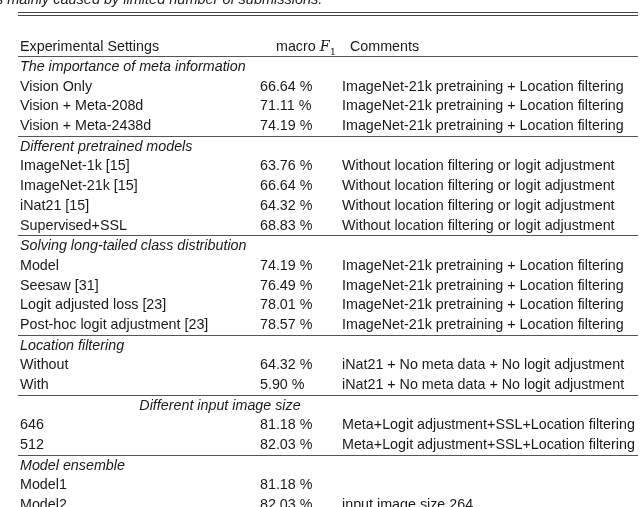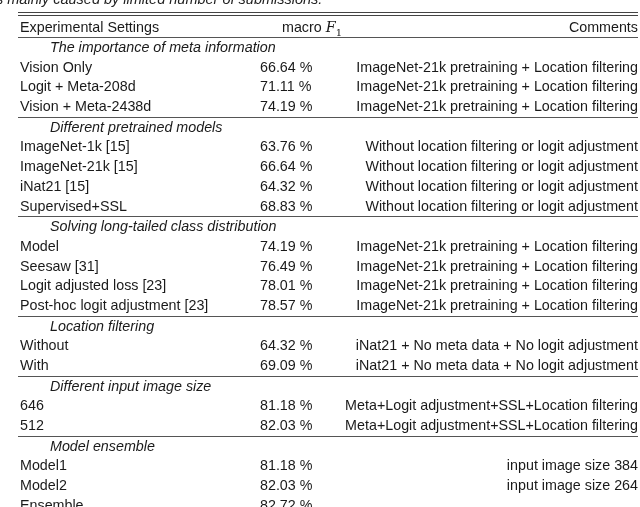--- a/index.html
+++ b/index.html
@@ -6,24 +6,24 @@
   body { width: 640px; height: 507px; overflow: hidden; position: relative;
          font-family: "Liberation Sans", "DejaVu Sans", sans-serif; color: #1a1a1a; }
   .caption-tail { position: absolute; left: -4px; top: -9px; font-size: 14.5px;
                   font-style: italic; color: #222; white-space: nowrap; }
   .tbl { position: absolute; left: 18px; top: 12px; width: 620px; }
   .rule-double { border-top: 1.3px solid #444; height: 2px; border-bottom: 1.3px solid #444; }
   .rule { border-top: 1.4px solid #555; }
   .row { display: flex; height: 19.7px; line-height: 19.7px; font-size: 14.3px; white-space: nowrap; }
   .c1 { width: 240px; padding-left: 2px; }
   .c2 { width: 74px; text-align: left; padding-right: 8px; }
-  .c3 { flex: 1; text-align: right; }
-  .group { font-style: italic; margin-left: 30px; }
-  .hdr { height: 21px; line-height: 22px; }
-  .hdr .c2 { text-align: right; padding-left: 10px; width: 72px; }
+  .c3 { flex: 1; text-align: left; }
+  .group { font-style: italic; }
+  .hdr { height: 21px; line-height: 22px; margin-top: 19px; }
+  .hdr .c2 { text-align: center; padding-left: 10px; width: 72px; }
   .f1 { font-family: "DejaVu Serif", serif; font-style: italic; }
   .f1 sub { font-style: normal; font-size: 10px; }
 </style>
 </head>
 <body>
 
 <div class="caption-tail">s mainly caused by limited number of submissions.</div>
 
 <div class="tbl">
   <div class="rule-double"></div>
@@ -36,21 +36,21 @@
   <div id="body">
       <div class="row group">
         <div class="c1" style="width: 400px;">The importance of meta information</div>
       </div>
       <div class="row">
         <div class="c1">Vision Only</div>
         <div class="c2">66.64 %</div>
         <div class="c3">ImageNet-21k pretraining + Location filtering</div>
       </div>
       <div class="row">
-        <div class="c1">Logit + Meta-208d</div>
+        <div class="c1">Vision + Meta-208d</div>
         <div class="c2">71.11 %</div>
         <div class="c3">ImageNet-21k pretraining + Location filtering</div>
       </div>
       <div class="row">
         <div class="c1">Vision + Meta-2438d</div>
         <div class="c2">74.19 %</div>
         <div class="c3">ImageNet-21k pretraining + Location filtering</div>
       </div>
       <div class="rule"></div>
       <div class="row group">
@@ -104,45 +104,44 @@
       <div class="row group">
         <div class="c1" style="width: 400px;">Location filtering</div>
       </div>
       <div class="row">
         <div class="c1">Without</div>
         <div class="c2">64.32 %</div>
         <div class="c3">iNat21 + No meta data + No logit adjustment</div>
       </div>
       <div class="row">
         <div class="c1">With</div>
-        <div class="c2">69.09 %</div>
+        <div class="c2">5.90 %</div>
         <div class="c3">iNat21 + No meta data + No logit adjustment</div>
       </div>
       <div class="rule"></div>
       <div class="row group">
-        <div class="c1" style="width: 400px;">Different input image size</div>
+        <div class="c1" style="width: 400px; text-align: center;">Different input image size</div>
       </div>
       <div class="row">
         <div class="c1">646</div>
         <div class="c2">81.18 %</div>
         <div class="c3">Meta+Logit adjustment+SSL+Location filtering</div>
       </div>
       <div class="row">
         <div class="c1">512</div>
         <div class="c2">82.03 %</div>
         <div class="c3">Meta+Logit adjustment+SSL+Location filtering</div>
       </div>
       <div class="rule"></div>
       <div class="row group">
         <div class="c1" style="width: 400px;">Model ensemble</div>
       </div>
       <div class="row">
         <div class="c1">Model1</div>
         <div class="c2">81.18 %</div>
-        <div class="c3">input image size 384</div>
       </div>
       <div class="row">
         <div class="c1">Model2</div>
         <div class="c2">82.03 %</div>
         <div class="c3">input image size 264</div>
       </div>
       <div class="row">
         <div class="c1">Ensemble</div>
         <div class="c2">82.72 %</div>
         <div class="c3"></div>

